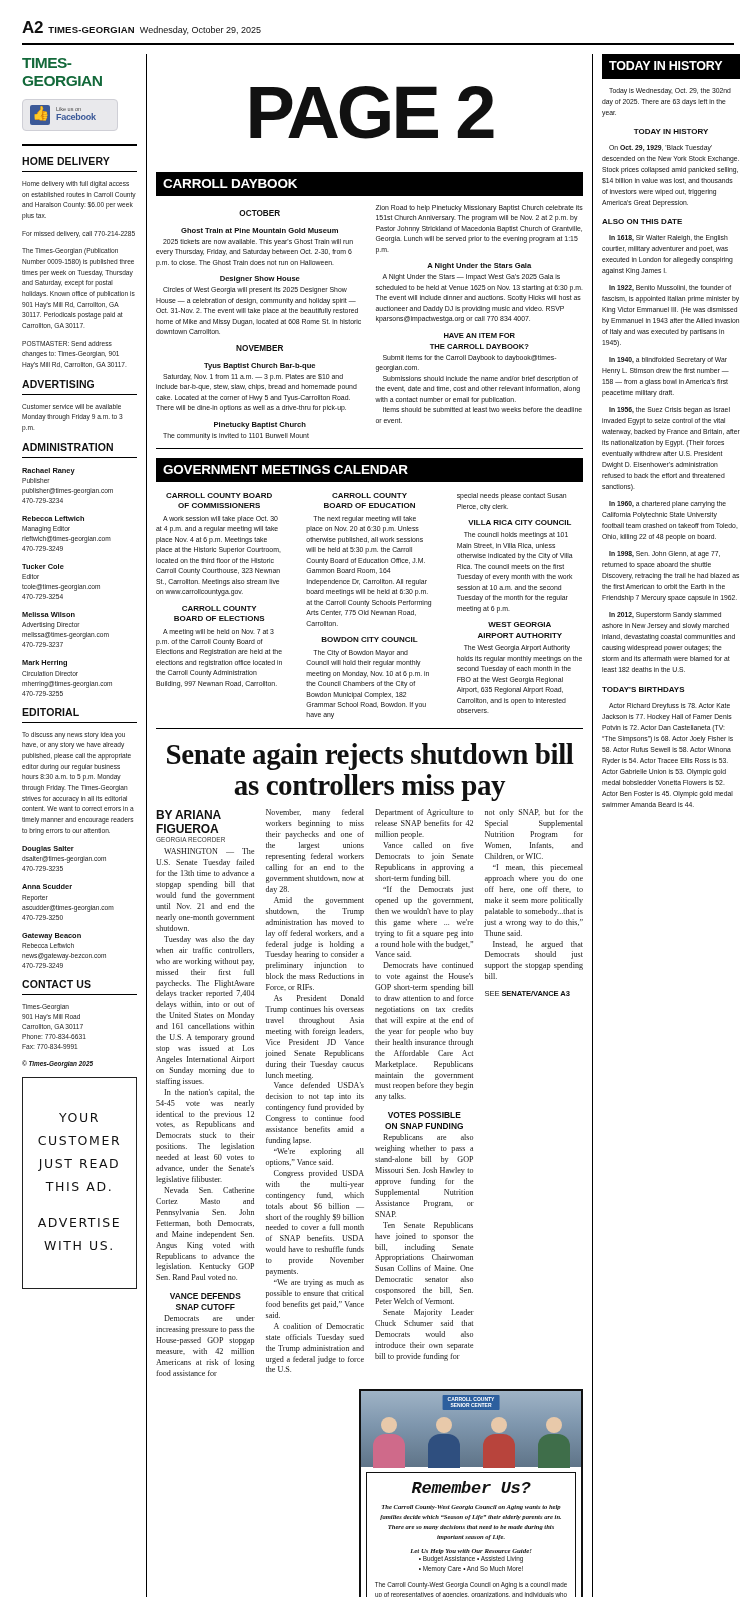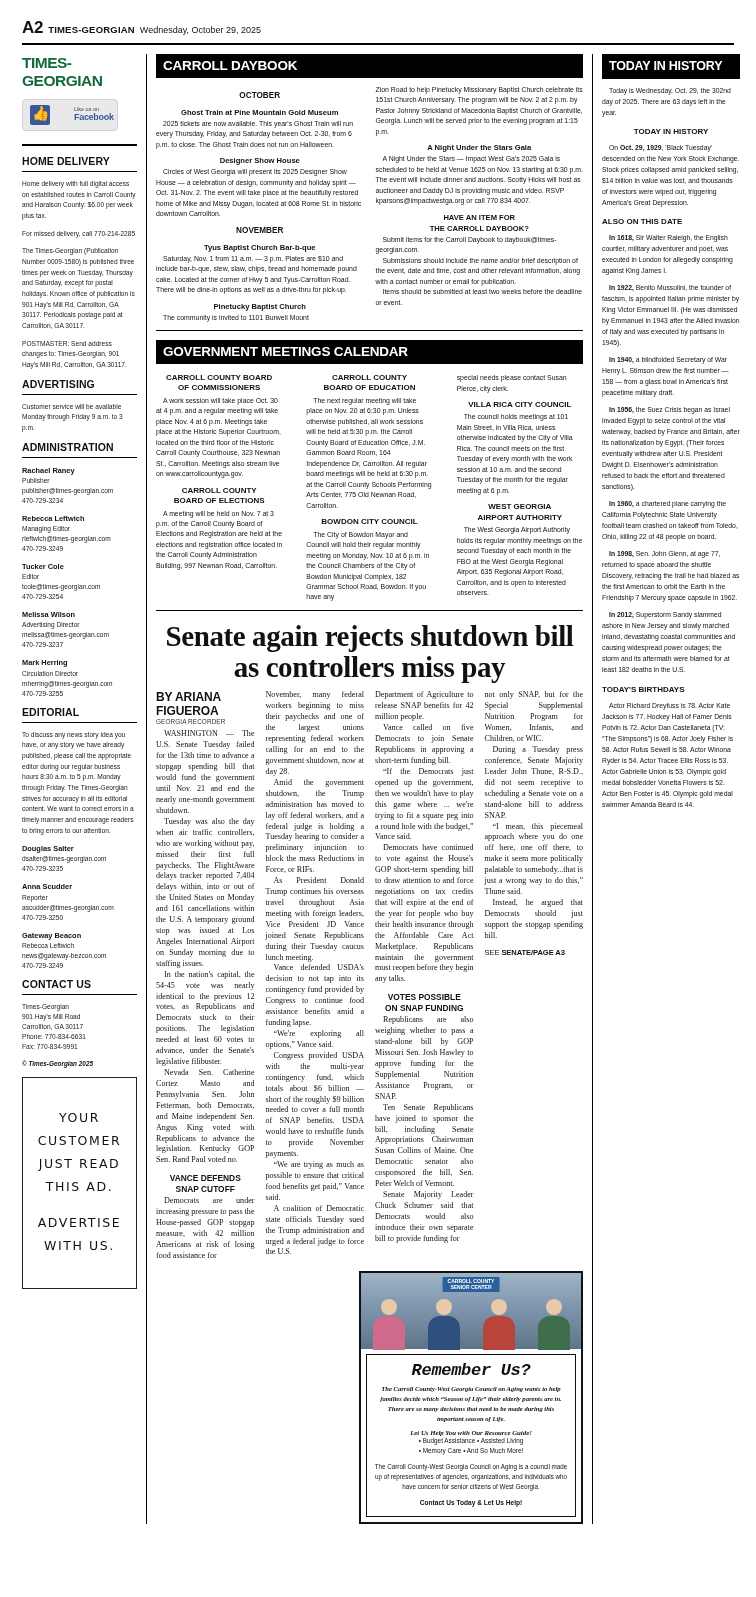--- a/index.html
+++ b/index.html
@@ -21,21 +21,21 @@
 
   
   .frame { display:flex; gap:0; }
   .col-left { width:124px; flex:0 0 124px; padding-right:9px; }
   .col-mid  { flex:1 1 auto; padding:0 9px; border-left:1px solid #000; }
   .col-right{ width:148px; flex:0 0 148px; padding-left:9px; border-left:1px solid #000; }
 
   
   .masthead-sm { color:#13693a; font-size:15.5px; font-weight:bold; letter-spacing:-0.5px; font-family:"Liberation Sans", sans-serif; }
   .fb-box { margin:9px 0 0 0; background:#e9e9ec; border:1px solid #cfcfd6; border-radius:4px;
-            padding:5px 7px; display:flex; align-items:center; gap:24px; width:96px; }
+            padding:5px 7px; display:flex; align-items:center; gap:6px; width:96px; }
   .fb-thumb { width:20px; height:20px; background:#3b5998; border-radius:2px; position:relative; flex:0 0 20px; }
   .fb-thumb:after { content:"\1F44D"; position:absolute; left:2px; top:0px; font-size:14px; color:#fff; }
   .fb-txt { line-height:1.05; }
   .fb-txt .l1 { font-size:5.5px; color:#444; }
   .fb-txt .l2 { font-size:9px; color:#3b5998; font-weight:bold; letter-spacing:-0.3px;}
   .rail-rule { border-top:2px solid #000; margin:13px 0 9px 0; }
   .rail-head { font-size:10.5px; font-weight:bold; letter-spacing:0.1px; border-bottom:1.5px solid #000;
                padding-bottom:4px; margin-bottom:7px; }
   .rail-p { font-size:6.6px; line-height:1.62; margin-bottom:7px; color:#1a1a1a; }
   .staff { margin-bottom:7px; }
@@ -214,20 +214,23 @@
         <div class="ln">JUST READ</div>
         <div class="ln">THIS AD.</div>
         <div class="sp"></div>
         <div class="ln">ADVERTISE</div>
         <div class="ln">WITH US.</div>
       </div>
     </div>
 
     <div class="col-mid">
 
+      <div class="pagetwo-wrap">
+        <div class="pagetwo">PAGE 2</div>
+      </div>
 
       <div class="secbar">CARROLL DAYBOOK</div>
       <div class="db-cols">
         <div class="db-col">
           <div class="ctr-b mon">OCTOBER</div>
           <div class="ctr-b">Ghost Train at Pine Mountain Gold Museum</div>
           <div class="bodytxt">
               <p>2025 tickets are now available. This year's Ghost Train will run every Thursday, Friday, and Saturday between Oct. 2-30, from 6 p.m. to close. The Ghost Train does not run on Halloween.</p>
             </div>
           <div class="ctr-b">Designer Show House</div>
@@ -353,26 +356,25 @@
           <div class="serif">
             <p>Republicans are also weighing whether to pass a stand-alone bill by GOP Missouri Sen. Josh Hawley to approve funding for the Supplemental Nutrition Assistance Program, or SNAP.</p>
             <p>Ten Senate Republicans have joined to sponsor the bill, including Senate Appropriations Chairwoman Susan Collins of Maine. One Democratic senator also cosponsored the bill, Sen. Peter Welch of Vermont.</p>
             <p>Senate Majority Leader Chuck Schumer said that Democrats would also introduce their own separate bill to provide funding for</p>
           </div>
         </div>
 
         <div class="story-col">
           <div class="serif">
             <p style="text-indent:0">not only SNAP, but for the Special Supplemental Nutrition Program for Women, Infants, and Children, or WIC.</p>
-            <p>During a Tuesday press conference, Senate Majority Leader John Thune, R-S.D., did not seem receptive to scheduling a Senate vote on a stand-alone bill to address SNAP.</p>
             <p>“I mean, this piecemeal approach where you do one off here, one off there, to make it seem more politically palatable to somebody...that is just a wrong way to do this,” Thune said.</p>
             <p>Instead, he argued that Democrats should just support the stopgap spending bill.</p>
           </div>
           <div class="jumpline">
-            <span>SEE </span><b>SENATE/PAGE A3</b>
+            <span>SEE </span><b>SENATE/VANCE A3</b>
           </div>
 
         </div>
       </div>
 
       <div class="promo" style="width:224px; margin-left:203px;">
         <div class="promo-photo">
           <div class="promo-sign">
             <div>CARROLL COUNTY</div>
             <div>SENIOR CENTER</div>

